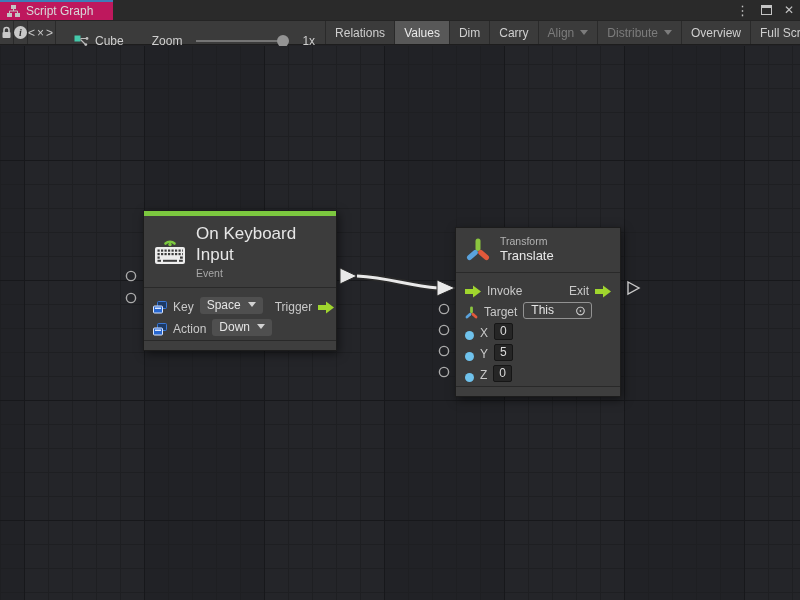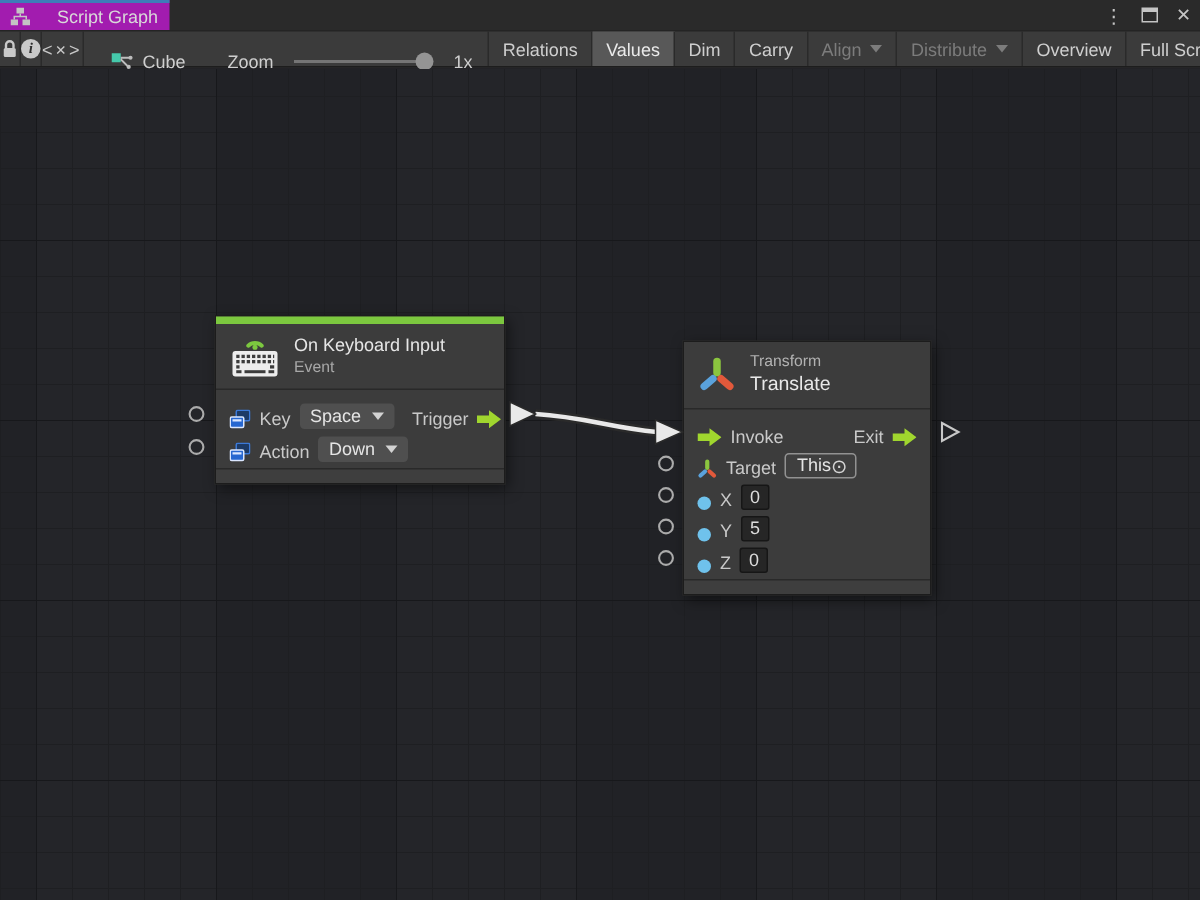--- a/index.html
+++ b/index.html
@@ -7,22 +7,22 @@
   body {
     width:800px; height:600px; position:relative; overflow:hidden;
     background:#222226; font-family:"Liberation Sans", sans-serif;
     -webkit-font-smoothing:antialiased;
   }
 
   
   .tabbar { position:absolute; top:0; left:0; right:0; height:20px; background:#2a2a2a; }
   .tab {
     position:absolute; left:0; top:0; height:20px; width:113px;
-    background:#a21caf; border-top:2px solid #3e7cb8;
-    display:flex; align-items:center; gap:18px; padding:0 7px;
+    background:#be185d; border-top:2px solid #3e7cb8;
+    display:flex; align-items:center; gap:6px; padding:0 7px;
     color:#d9d9d9; font-size:12px; white-space:nowrap;
   }
   .win-controls { position:absolute; right:6px; top:0; height:20px; display:flex; align-items:center; gap:12px; }
   .menu-dots { color:#c4c4c4; font-size:13px; line-height:1; letter-spacing:0; }
   .max-box { width:11px; height:10px; border:1px solid #c4c4c4; border-top:3px solid #c4c4c4; }
   .close-x { color:#c4c4c4; font-size:12px; line-height:1; }
 
   
   .toolbar {
     position:absolute; top:20px; left:0; right:0; height:25px;
@@ -75,21 +75,21 @@
   .node {
     position:absolute; background:#3c3c3c; border:1px solid #1c1c1c;
     box-shadow:2px 3px 9px rgba(0,0,0,0.5);
     color:#cfcfcf; font-size:12px; z-index:2;
   }
   .node-accent { height:5px; background:#7cc83f; }
   .node-header {
     display:flex; align-items:center; gap:9px; padding:7px 10px 7px 9px;
     border-bottom:1px solid #292929;
   }
-  .node-title { font-size:12px; color:#e6e6e6; line-height:1.25; }
+  .node-title { font-size:17px; color:#e6e6e6; line-height:1.25; }
   .node-sub { font-size:10.5px; color:#a8a8a8; line-height:1.25; margin-top:1px; }
   .node-cat { font-size:10.5px; color:#b2b2b2; line-height:1.25; }
   .node-title-lg { font-size:13px; color:#e8e8e8; line-height:1.3; }
   .node-body { padding:4px 0; }
   .prow { display:flex; align-items:flex-end; height:22px; padding:0 9px; gap:6px; }
   .prow-sm { height:21px; }
   .spacer { flex:1; }
   .plabel { color:#c9c9c9; }
   .node-footer { height:10px; border-top:1px solid #292929; background:#3e3e3e; }
 
@@ -98,21 +98,21 @@
     display:flex; align-items:center; gap:7px; color:#e5e5e5;
   }
   .dropdown .caret { border-top-color:#d2d2d2; }
 
   .valbox {
     background:#262626; border:1px solid #161616; border-radius:2px;
     min-width:16px; padding:0 5px 1px; text-align:center; color:#dcdcdc;
   }
   .chip {
     border:1px solid #929292; border-radius:3px; padding:0 5px 1px 7px;
-    display:flex; align-items:center; gap:0; color:#e5e5e5; background:rgba(255,255,255,0.02);
+    display:flex; align-items:center; gap:21px; color:#e5e5e5; background:rgba(255,255,255,0.02);
   }
   .chip-icon { font-size:13px; color:#d5d5d5; line-height:1; }
 
   .dot-port { width:9px; height:9px; border-radius:50%; background:#6fc2ec; flex:0 0 auto; }
 
   .wire-layer { position:absolute; inset:0; z-index:3; pointer-events:none; }
   .icon-svg { display:block; flex:0 0 auto; }
 </style>
 </head>
 <body>

